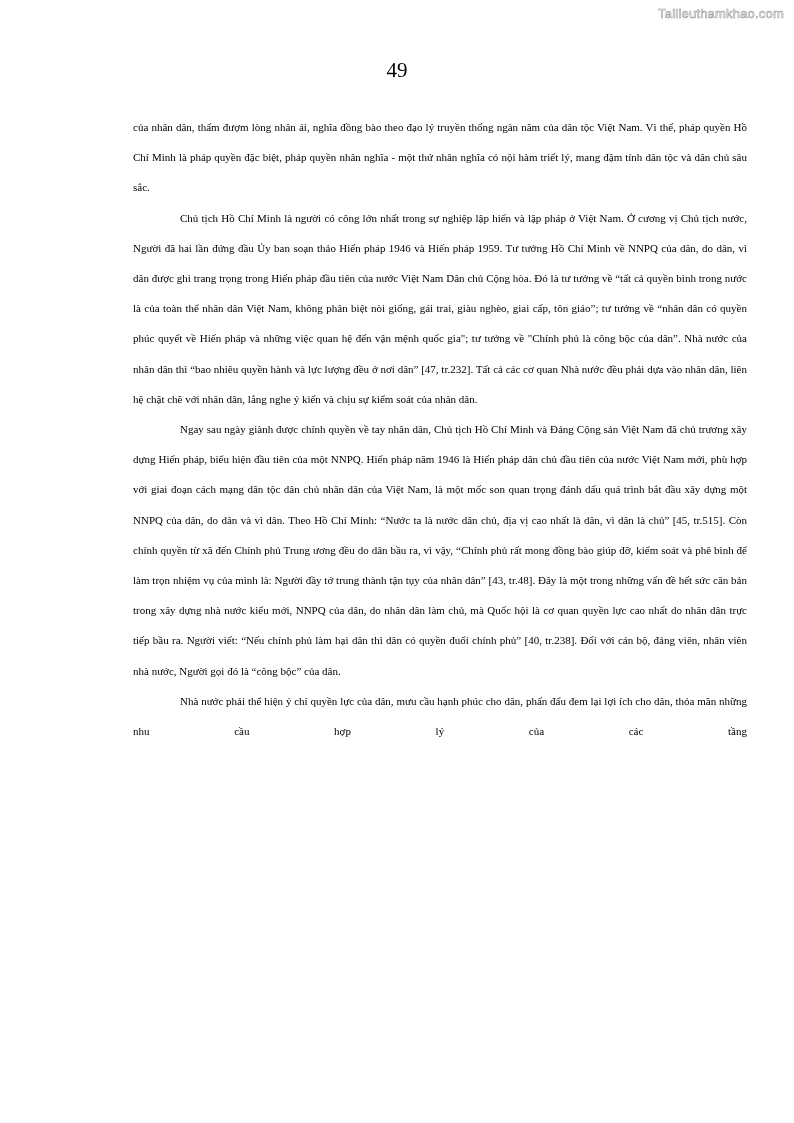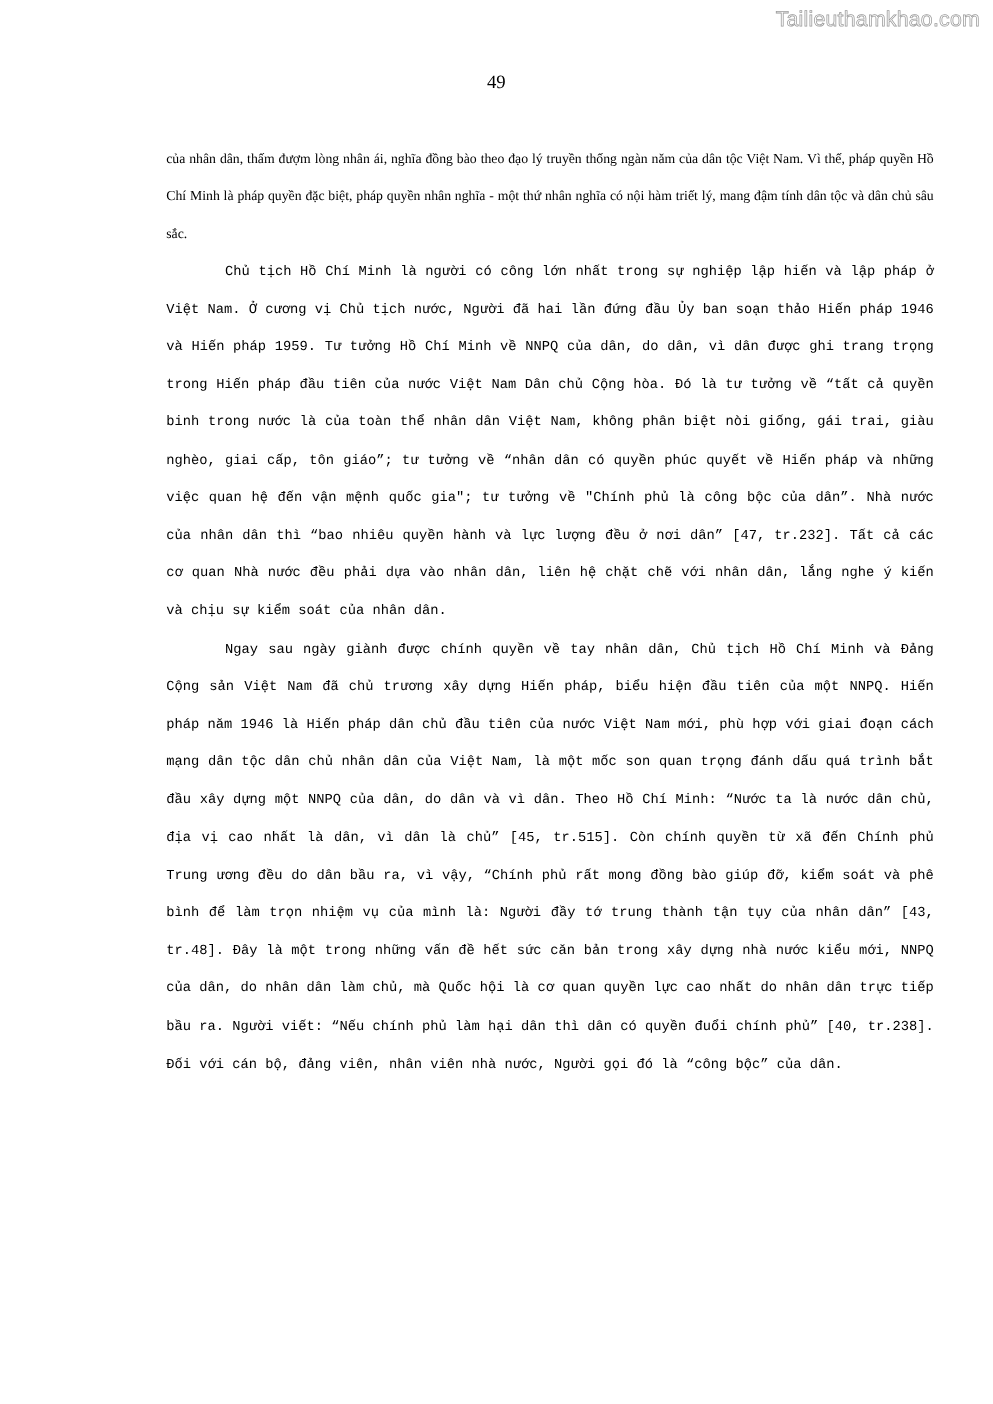--- a/index.html
+++ b/index.html
@@ -13,57 +13,57 @@
       position: relative;
       overflow: hidden;
       font-family: "Liberation Serif", "DejaVu Serif", serif;
       color: #000000;
     }
     .watermark {
       position: absolute;
       top: 6px;
       right: 10px;
       font-family: "Liberation Sans", "DejaVu Sans", sans-serif;
-      font-size: 17px;
+      font-size: 13px;
       color: #ffffff;
       -webkit-text-stroke: 0.6px #9a9a9a;
       letter-spacing: 0.2px;
     }
     .page-number {
       position: absolute;
       top: 58px;
       left: 0;
       width: 794px;
       text-align: center;
-      font-size: 15px;
+      font-size: 21px;
     }
     .body-text {
       position: absolute;
       top: 112px;
       left: 133px;
       width: 614px;
       font-size: 11px;
       line-height: 30.2px;
       text-align: justify;
     }
     .body-text p {
       margin: 0;
     }
     .body-text p.indent {
       text-indent: 47px;
-      font-family: Liberation Mono, monospace;
     }
     .body-text p.last-cut {
       text-align-last: justify;
     }
   </style>
 </head>
 <body>
 
 <div class="watermark">Tailieuthamkhao.com</div>
 
 <div class="page-number">49</div>
 
 <div class="body-text">
   <p>của nhân dân, thấm đượm lòng nhân ái, nghĩa đồng bào theo đạo lý truyền thống ngàn năm của dân tộc Việt Nam. Vì thế, pháp quyền Hồ Chí Minh là pháp quyền đặc biệt, pháp quyền nhân nghĩa - một thứ nhân nghĩa có nội hàm triết lý, mang đậm tính dân tộc và dân chủ sâu sắc.</p>
   <p class="indent">Chủ tịch Hồ Chí Minh là người có công lớn nhất trong sự nghiệp lập hiến và lập pháp ở Việt Nam. Ở cương vị Chủ tịch nước, Người đã hai lần đứng đầu Ủy ban soạn thảo Hiến pháp 1946 và Hiến pháp 1959. Tư tưởng Hồ Chí Minh về NNPQ của dân, do dân, vì dân được ghi trang trọng trong Hiến pháp đầu tiên của nước Việt Nam Dân chủ Cộng hòa. Đó là tư tưởng về “tất cả quyền binh trong nước là của toàn thể nhân dân Việt Nam, không phân biệt nòi giống, gái trai, giàu nghèo, giai cấp, tôn giáo”; tư tưởng về “nhân dân có quyền phúc quyết về Hiến pháp và những việc quan hệ đến vận mệnh quốc gia"; tư tưởng về "Chính phủ là công bộc của dân”. Nhà nước của nhân dân thì “bao nhiêu quyền hành và lực lượng đều ở nơi dân” [47, tr.232]. Tất cả các cơ quan Nhà nước đều phải dựa vào nhân dân, liên hệ chặt chẽ với nhân dân, lắng nghe ý kiến và chịu sự kiểm soát của nhân dân.</p>
   <p class="indent">Ngay sau ngày giành được chính quyền về tay nhân dân, Chủ tịch Hồ Chí Minh và Đảng Cộng sản Việt Nam đã chủ trương xây dựng Hiến pháp, biểu hiện đầu tiên của một NNPQ. Hiến pháp năm 1946 là Hiến pháp dân chủ đầu tiên của nước Việt Nam mới, phù hợp với giai đoạn cách mạng dân tộc dân chủ nhân dân của Việt Nam, là một mốc son quan trọng đánh dấu quá trình bắt đầu xây dựng một NNPQ của dân, do dân và vì dân. Theo Hồ Chí Minh: “Nước ta là nước dân chủ, địa vị cao nhất là dân, vì dân là chủ” [45, tr.515]. Còn chính quyền từ xã đến Chính phủ Trung ương đều do dân bầu ra, vì vậy, “Chính phủ rất mong đồng bào giúp đỡ, kiểm soát và phê bình để làm trọn nhiệm vụ của mình là: Người đầy tớ trung thành tận tụy của nhân dân” [43, tr.48]. Đây là một trong những vấn đề hết sức căn bản trong xây dựng nhà nước kiểu mới, NNPQ của dân, do nhân dân làm chủ, mà Quốc hội là cơ quan quyền lực cao nhất do nhân dân trực tiếp bầu ra. Người viết: “Nếu chính phủ làm hại dân thì dân có quyền đuổi chính phủ” [40, tr.238]. Đối với cán bộ, đảng viên, nhân viên nhà nước, Người gọi đó là “công bộc” của dân.</p>
+  <p class="indent last-cut">Nhà nước phải thể hiện ý chí quyền lực của dân, mưu cầu hạnh phúc cho dân, phấn đấu đem lại lợi ích cho dân, thỏa mãn những nhu cầu hợp lý của các tầng</p>
 </div>
 
 </body></html>

